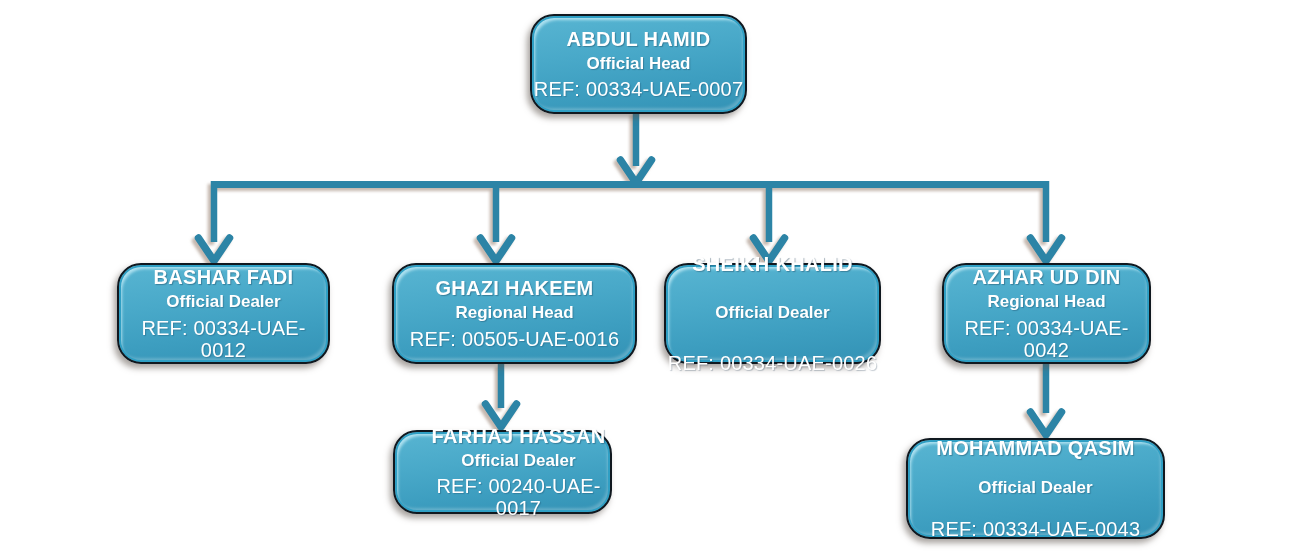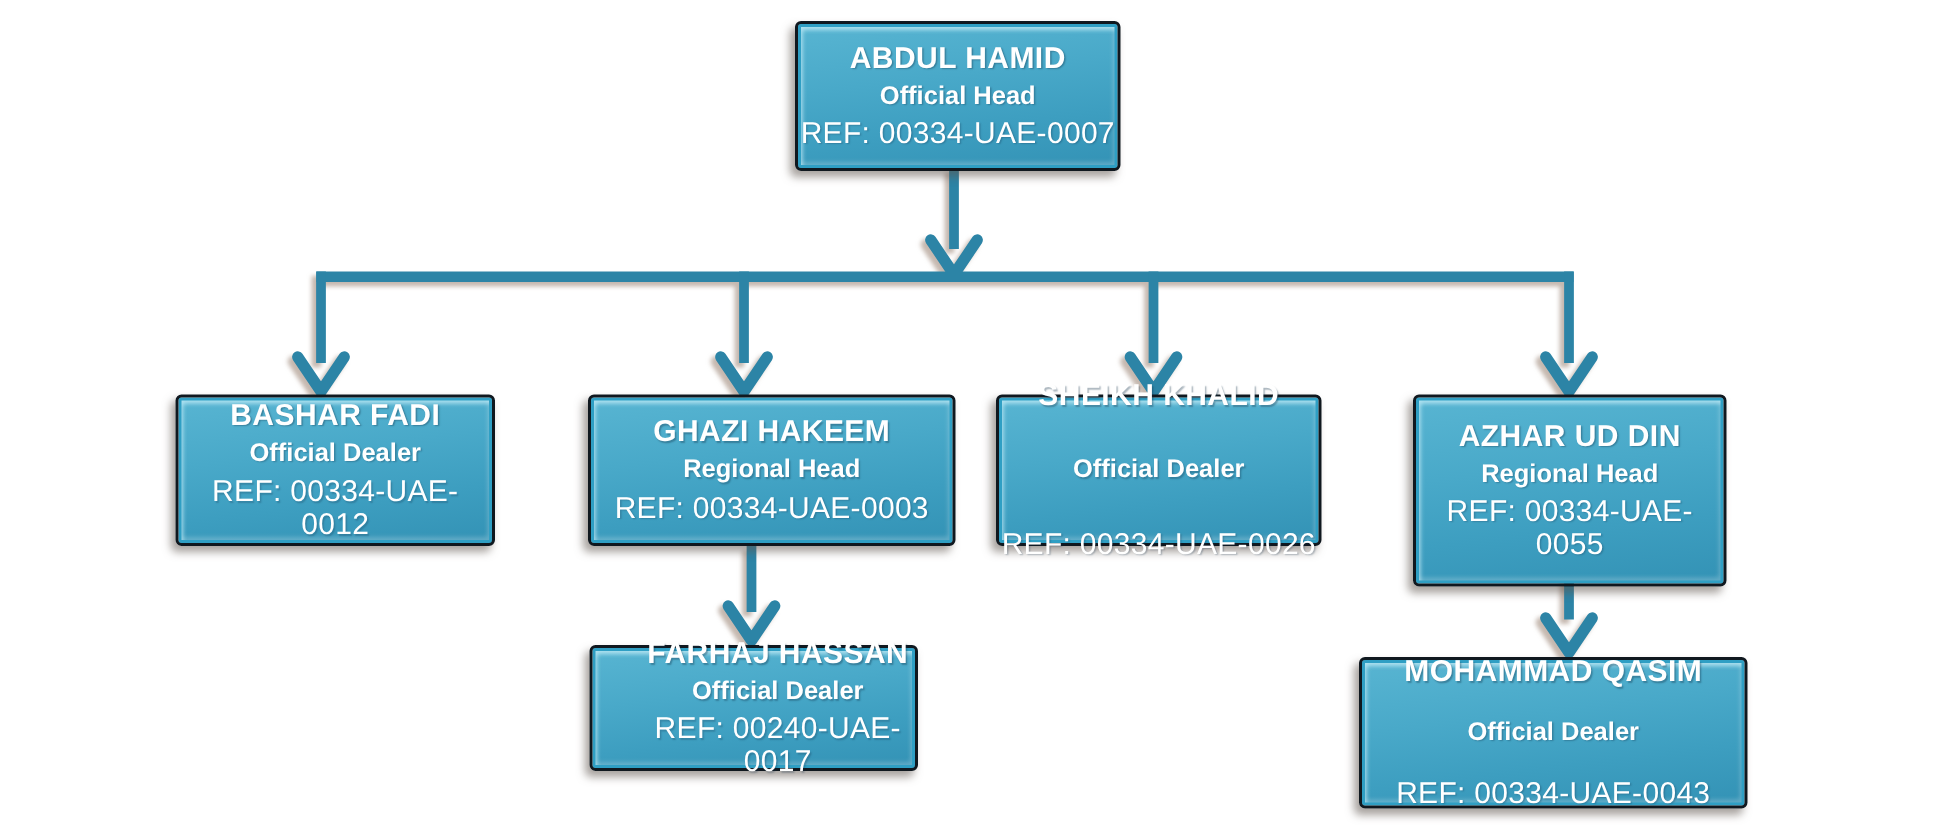--- a/index.html
+++ b/index.html
@@ -22,21 +22,21 @@
     filter: drop-shadow(-3px 3px 1.5px rgba(150,125,110,0.55));
   }
   .node {
     position: absolute;
     box-sizing: border-box;
     display: flex;
     flex-direction: column;
     justify-content: center;
     align-items: center;
     gap: 5px;
-    border-radius: 4px;
+    border-radius: 24px;
     border: 2px solid #10181f;
     background: linear-gradient(173deg, #58b5d2 0%, #49a9c9 38%, #3d9ec0 68%, #3392b5 100%);
     box-shadow:
       inset 0 0 0 2px #2f9fc4,
       inset 3px 4px 3px rgba(198,238,249,0.78),
       inset -3px -4px 3px rgba(255,255,255,0.22),
       -3px 4px 6px rgba(95,85,78,0.55);
     color: #ffffff;
     text-align: center;
   }
@@ -111,33 +111,33 @@
 
   <div class="node" style="left:117px; top:263px; width:213px; height:101px;">
     <div class="name">BASHAR FADI</div>
     <div class="title">Official Dealer</div>
     <div class="ref">REF: 00334-UAE-0012</div>
   </div>
 
   <div class="node" style="left:392px; top:263px; width:245px; height:101px;">
     <div class="name">GHAZI HAKEEM</div>
     <div class="title">Regional Head</div>
-    <div class="ref">REF: 00334-UAE-0003</div>
+    <div class="ref">REF: 00505-UAE-0016</div>
   </div>
 
   <div class="node" style="left:664px; top:263px; width:217px; height:101px;gap:29px;">
     <div class="name">SHEIKH KHALID</div>
     <div class="title">Official Dealer</div>
     <div class="ref">REF: 00334-UAE-0026</div>
   </div>
 
-  <div class="node" style="left:942px; top:263px; width:209px; height:128px;">
+  <div class="node" style="left:942px; top:263px; width:209px; height:101px;">
     <div class="name">AZHAR UD DIN</div>
     <div class="title">Regional Head</div>
-    <div class="ref">REF: 00334-UAE-0055</div>
+    <div class="ref">REF: 00334-UAE-0042</div>
   </div>
 
   <div class="node" style="left:393px; top:430px; width:219px; height:84px;padding-left:32px;">
     <div class="name">FARHAJ HASSAN</div>
     <div class="title">Official Dealer</div>
     <div class="ref">REF: 00240-UAE-0017</div>
   </div>
 
   <div class="node" style="left:906px; top:438px; width:259px; height:101px;gap:20px;">
     <div class="name">MOHAMMAD QASIM</div>

